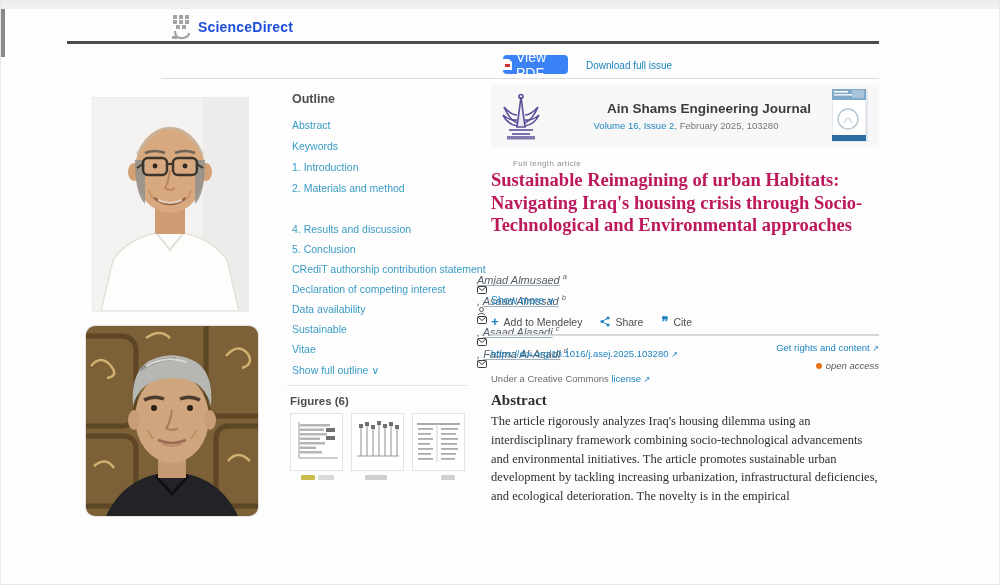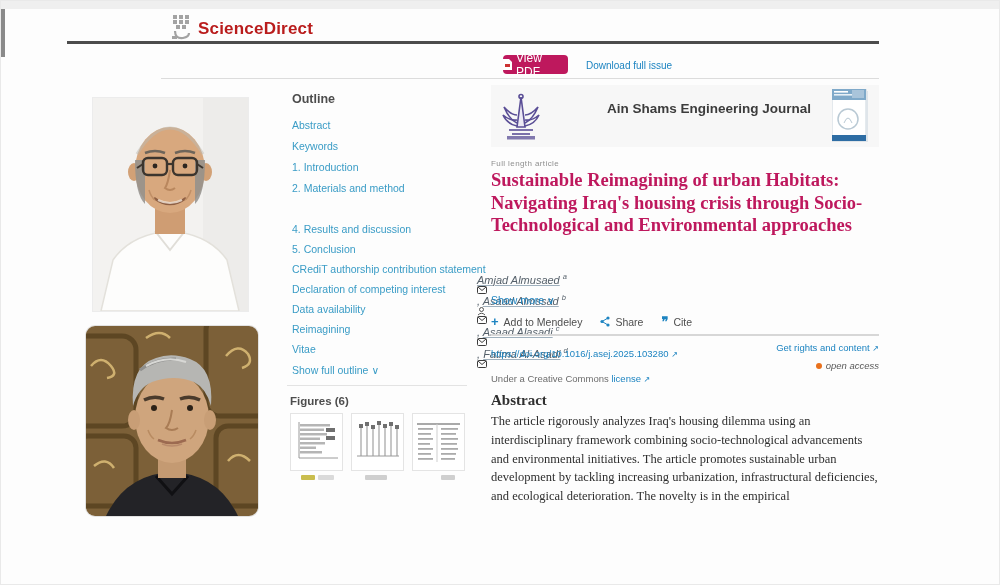--- a/index.html
+++ b/index.html
@@ -3,44 +3,44 @@
 <meta charset="utf-8">
 <style>
   * { margin:0; padding:0; box-sizing:border-box; }
   body { background:#ffffff; font-family:"Liberation Sans", sans-serif; }
   .page { position:relative; width:1000px; height:585px; background:#fdfdfd; overflow:hidden; border:1px solid #e9e9e9; }
   .abs { position:absolute; }
 
   
   .top-strip { left:0; top:0; width:1000px; height:8px; background:#efefef; }
   .left-bar { left:0; top:8px; width:4px; height:48px; background:#8a8a8a; }
-  .brand-text { left:197px; top:18px; color:#b91c1c; font-size:17px; font-weight:bold; letter-spacing:.2px; }
+  .brand-text { left:197px; top:18px; color:#1d4ed8; font-size:14px; font-weight:bold; letter-spacing:.2px; }
   .rule-thick { left:66px; top:40px; width:812px; height:3px; background:#4c4c4c; }
   .rule-thin  { left:160px; top:77px; width:718px; height:1px; background:#dcdcdc; }
 
-  .btn-viewpdf { left:502px; top:54px; width:65px; height:19px; background:#be185d; border-radius:4px;
-    color:#fff; font-size:12px; display:flex; align-items:center; justify-content:center; gap:4px; cursor:pointer; }
+  .btn-viewpdf { left:502px; top:54px; width:65px; height:19px; background:#3b82f6; border-radius:4px;
+    color:#fff; font-size:14px; display:flex; align-items:center; justify-content:center; gap:4px; cursor:pointer; }
   .link { color:#1d84c1; text-decoration:none; cursor:pointer; }
   .dl-issue { left:585px; top:59px; font-size:10px; }
 
   
   .outline-title { left:291px; top:91px; font-size:12.5px; font-weight:bold; color:#4d4d4d; }
   .ol-item { left:291px; font-size:10.5px; color:#3a9cc6; cursor:pointer; white-space:nowrap; }
   .show-outline { left:291px; top:363px; font-size:10.5px; color:#3a9cc6; cursor:pointer; }
   .ol-divider { left:286px; top:384px; width:180px; height:1px; background:#e3e3e3; }
   .figures-title { left:289px; top:394px; font-size:11.5px; font-weight:bold; color:#4d4d4d; }
   .thumb { top:412px; width:53px; height:58px; background:#fff; border:1px solid #e4e4e4; cursor:pointer; display:flex; align-items:center; justify-content:center; }
   .cap { top:474px; height:5px; border-radius:1px; }
 
   
   .banner { left:490px; top:84px; width:388px; height:62px; background:#f7f7f7; }
   .jname { left:560px; top:100px; width:250px; text-align:right; font-size:13.5px; font-weight:bold; color:#3c3c3c; }
   .jissue { left:560px; top:119px; width:250px; text-align:center; font-size:9.5px; color:#767676; }
 
-  .type-label { left:490px; top:158px; font-size:8px; color:#8f8f8f; letter-spacing:.4px; }
+  .type-label { left:512px; top:158px; font-size:8px; color:#8f8f8f; letter-spacing:.4px; }
   .title { left:490px; top:168px; width:382px; font-family:"Liberation Serif", serif; font-weight:bold;
     font-size:18.5px; line-height:1.22; color:#be185d; }
 
   .authors { left:476px; top:271px; width:388px; font-size:11px; color:#55606a;font-style:italic; }
   .author { text-decoration:underline; text-decoration-color:#9fb0bd; cursor:pointer; color:#55606a; }
   .author-wrap + .author-wrap::before { content:", "; color:#55606a; }
   .sup { font-size:7.5px; vertical-align:super; }
 
   .show-more { left:490px; top:293px; font-size:10.5px; color:#1d84c1; cursor:pointer; }
   .actions { left:490px; top:313px; display:flex; gap:18px; align-items:center; }
@@ -172,21 +172,21 @@
   <div class="abs outline-title">Outline</div>
   <div class="abs ol-item" style="top:118px">Abstract</div>
   <div class="abs ol-item" style="top:139px">Keywords</div>
   <div class="abs ol-item" style="top:160px">1. Introduction</div>
   <div class="abs ol-item" style="top:181px">2. Materials and method</div>
   <div class="abs ol-item" style="top:222px">4. Results and discussion</div>
   <div class="abs ol-item" style="top:242px">5. Conclusion</div>
   <div class="abs ol-item" style="top:262px">CRediT authorship contribution statement</div>
   <div class="abs ol-item" style="top:282px">Declaration of competing interest</div>
   <div class="abs ol-item" style="top:302px">Data availability</div>
-  <div class="abs ol-item" style="top:322px">Reimagining</div>
+  <div class="abs ol-item" style="top:322px">Sustainable</div>
   <div class="abs ol-item" style="top:342px">Vitae</div>
   <div class="abs show-outline">
     <span>Show full outline</span>
     <span> ∨</span>
   </div>
   <div class="abs ol-divider"></div>
 
   <div class="abs figures-title">Figures (6)</div>
   <div class="abs thumb" style="left:289px">
     <svg width="47" height="44" viewBox="0 0 47 44">
@@ -265,20 +265,23 @@
         <path d="M16 33 Q6 31 2 22 Q9 28 16 27"></path>
         <path d="M24 30 Q32 26 37 14 Q30 22 24 22"></path>
         <path d="M24 33 Q34 31 38 22 Q31 28 24 27"></path>
         <line x1="8" y1="37" x2="32" y2="37"></line>
         <line x1="11" y1="41" x2="29" y2="41"></line>
       </g>
       <rect x="6" y="43" width="28" height="3.5" fill="#5a4e96" opacity="0.75"></rect>
     </svg>
   </div>
   <div class="abs jname">Ain Shams Engineering Journal</div>
+  <div class="abs jissue">
+    <span class="link">Volume 16, Issue 2</span><span>, February 2025, 103280</span>
+  </div>
   <div class="abs" style="left:831px; top:88px;">
     <svg width="36" height="54" viewBox="0 0 36 54">
       <rect x="0" y="0" width="34" height="52" fill="#ffffff" stroke="#c9d4dc"></rect>
       <rect x="34" y="2" width="2" height="51" fill="#dfe5ea"></rect>
       <rect x="0" y="0" width="34" height="11" fill="#7fa9c9"></rect>
       <rect x="2" y="2" width="14" height="1.6" fill="#ffffff"></rect>
       <rect x="2" y="5" width="20" height="1.6" fill="#e8f0f6"></rect>
       <rect x="20" y="1" width="12" height="8" fill="#a9c4da"></rect>
       <circle cx="16" cy="30" r="10" fill="none" stroke="#b9c9d4" stroke-width="1.5"></circle>
       <path d="M12 34 q4 -10 8 0" fill="none" stroke="#b9c9d4" stroke-width="1"></path>

